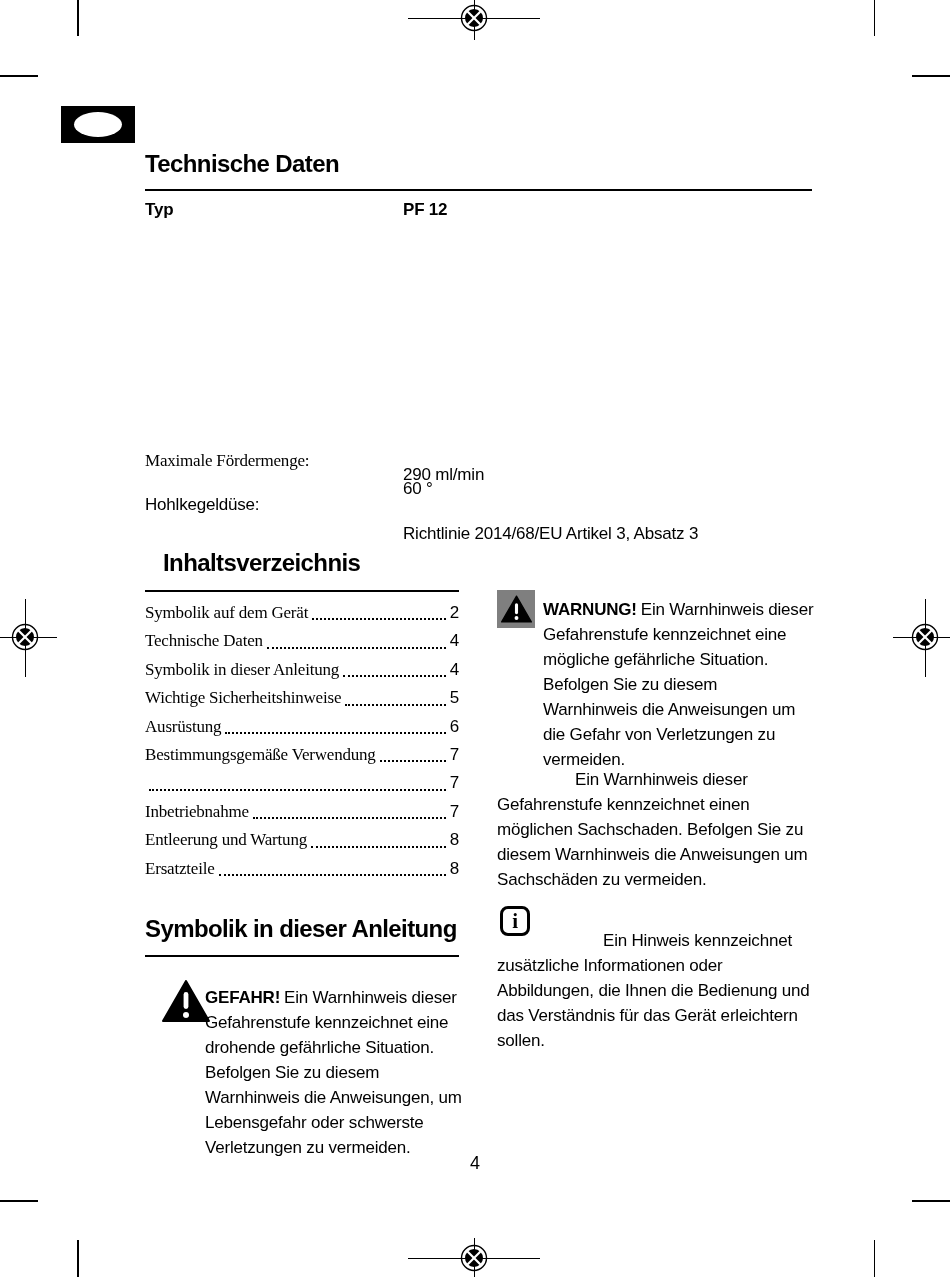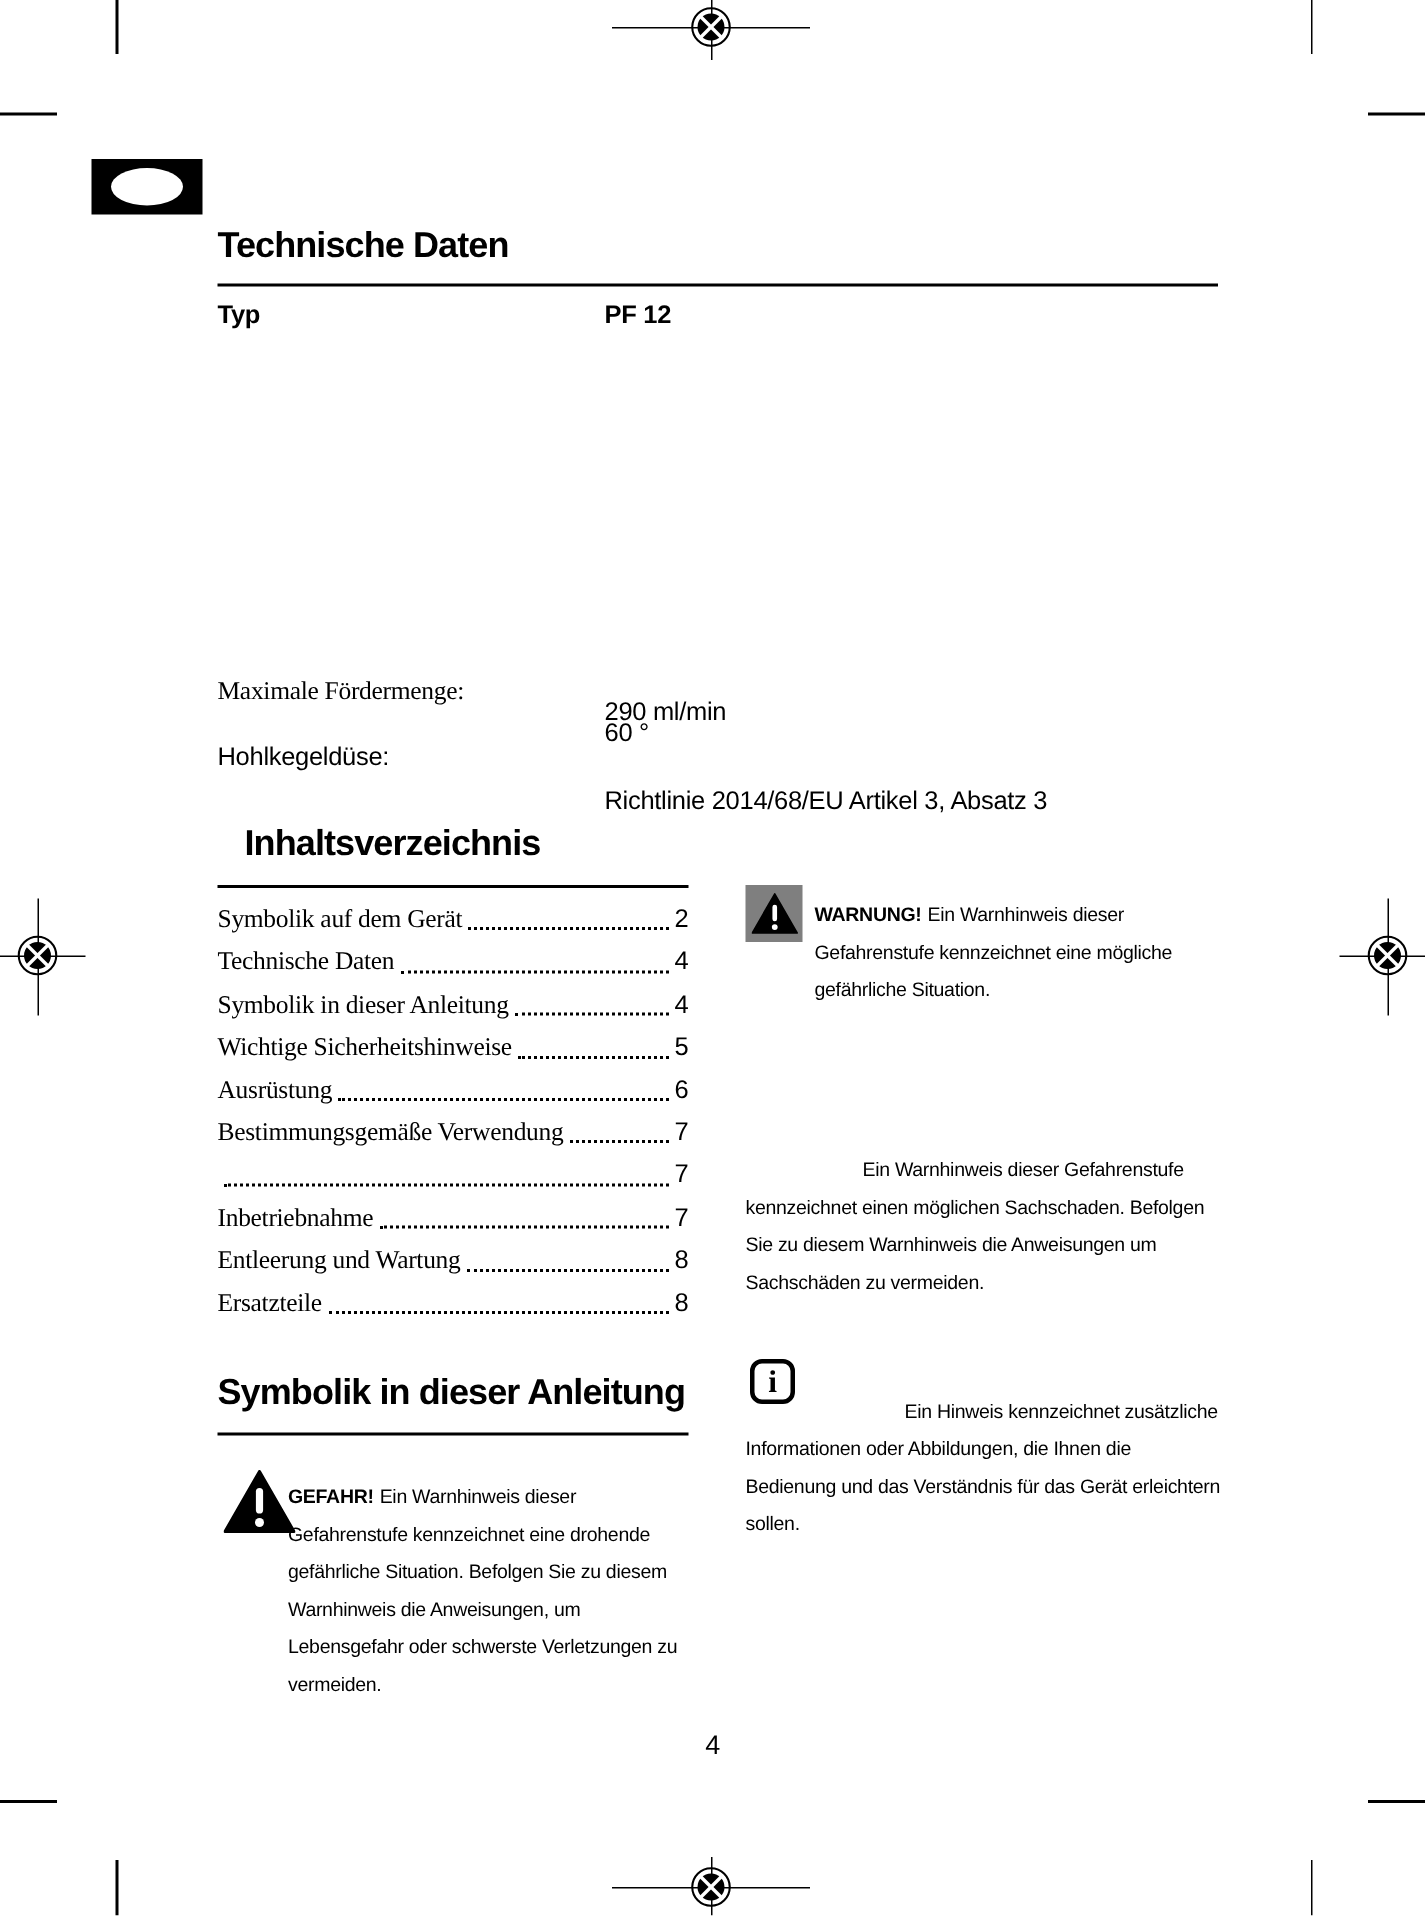--- a/index.html
+++ b/index.html
@@ -31,21 +31,21 @@
 
   
   .toc { left:145px; top:599px; width:314px; }
   .toc-row { display:flex; align-items:flex-end; height:28.4px; font-size:17px; }
   .toc-label { white-space:nowrap; line-height:28.4px;font-family:Liberation Serif, serif; }
   .toc-leader { flex:1; border-bottom:2px dotted #000; margin:0 4px 7px 4px; min-width:10px; }
   .toc-page { line-height:28.4px; }
 
   
   .note { position:absolute; }
-  .note p { font-size:13px; line-height:25px; }
+  .note p { font-size:17px; line-height:25px; }
   .kw { font-weight:700; margin-right:4px; }
 
   .warn-square { position:absolute; left:0; top:2px; width:38px; height:38px;
                  background:#7f7f7f; display:flex; align-items:center; justify-content:center; }
   .info-badge { position:absolute; left:3px; top:3px; width:30px; height:30px;
                 border:3px solid #000; border-radius:8px;
                 display:flex; align-items:center; justify-content:center;
                 font-weight:700; font-size:21px; font-family:"Liberation Serif", serif; }
 
   .pagenum { left:445px; top:1153px; width:60px; text-align:center; font-size:18px; }
@@ -175,39 +175,40 @@
   <div class="toc-row">
     <span class="toc-label">Ersatzteile</span>
     <span class="toc-leader"></span>
     <span class="toc-page">8</span>
   </div>
 </div>
 
 <div class="abs h1" style="left:145px; top:915px;">Symbolik in dieser Anleitung</div>
 <div class="rule" style="left:145px; top:955px; width:314px;"></div>
 
-<div class="note" style="left:147px; top:978px; width:316px;">
+<div class="note" style="left:160px; top:978px; width:316px;">
   <svg class="abs" style="left:2px; top:2px;" width="48" height="42" viewBox="0 0 48 42">
     <path d="M24 1 L47 41 L1 41 Z" fill="#000" stroke="#000" stroke-width="2" stroke-linejoin="round"></path>
     <rect x="21.6" y="12" width="4.8" height="17" rx="2.4" fill="#fff"></rect>
     <circle cx="24" cy="35" r="3" fill="#fff"></circle>
   </svg>
   <p style="padding-left:45px; padding-top:7px;"><strong class="kw">GEFAHR!</strong><span>Ein Warnhinweis dieser Gefahrenstufe kennzeichnet eine drohende gefährliche Situation. Befolgen Sie zu diesem Warnhinweis die Anweisungen, um Lebensgefahr oder schwerste Verletzungen zu vermeiden.</span></p>
 </div>
 
 <div class="note" style="left:497px; top:588px; width:318px;">
   <div class="warn-square">
     <svg width="31" height="28" viewBox="0 0 48 42">
       <path d="M24 1 L47 41 L1 41 Z" fill="#000" stroke="#000" stroke-width="2" stroke-linejoin="round"></path>
       <rect x="21.6" y="12" width="4.8" height="17" rx="2.4" fill="#fff"></rect>
       <circle cx="24" cy="35" r="3" fill="#fff"></circle>
     </svg>
   </div>
   <div style="padding-left:46px; padding-top:9px;">
     <p><strong class="kw">WARNUNG!</strong><span>Ein Warnhinweis dieser Gefahrenstufe kennzeichnet eine mögliche gefährliche Situation.</span></p>
+    <p>Befolgen Sie zu diesem Warnhinweis die Anweisungen um die Gefahr von Verletzungen zu vermeiden.</p>
   </div>
 </div>
 
 <div class="note" style="left:497px; top:767px; width:318px;">
   <p style="text-indent:78px;">Ein Warnhinweis dieser Gefahrenstufe kennzeichnet einen möglichen Sachschaden. Befolgen Sie zu diesem Warnhinweis die Anweisungen um Sachschäden zu vermeiden.</p>
 </div>
 
 <div class="note" style="left:497px; top:903px; width:318px;">
   <div class="info-badge">i</div>
   <p style="text-indent:106px; padding-top:5px;margin-top:20px;">Ein Hinweis kennzeichnet zusätzliche Informationen oder Abbildungen, die Ihnen die Bedienung und das Verständnis für das Gerät erleichtern sollen.</p>

